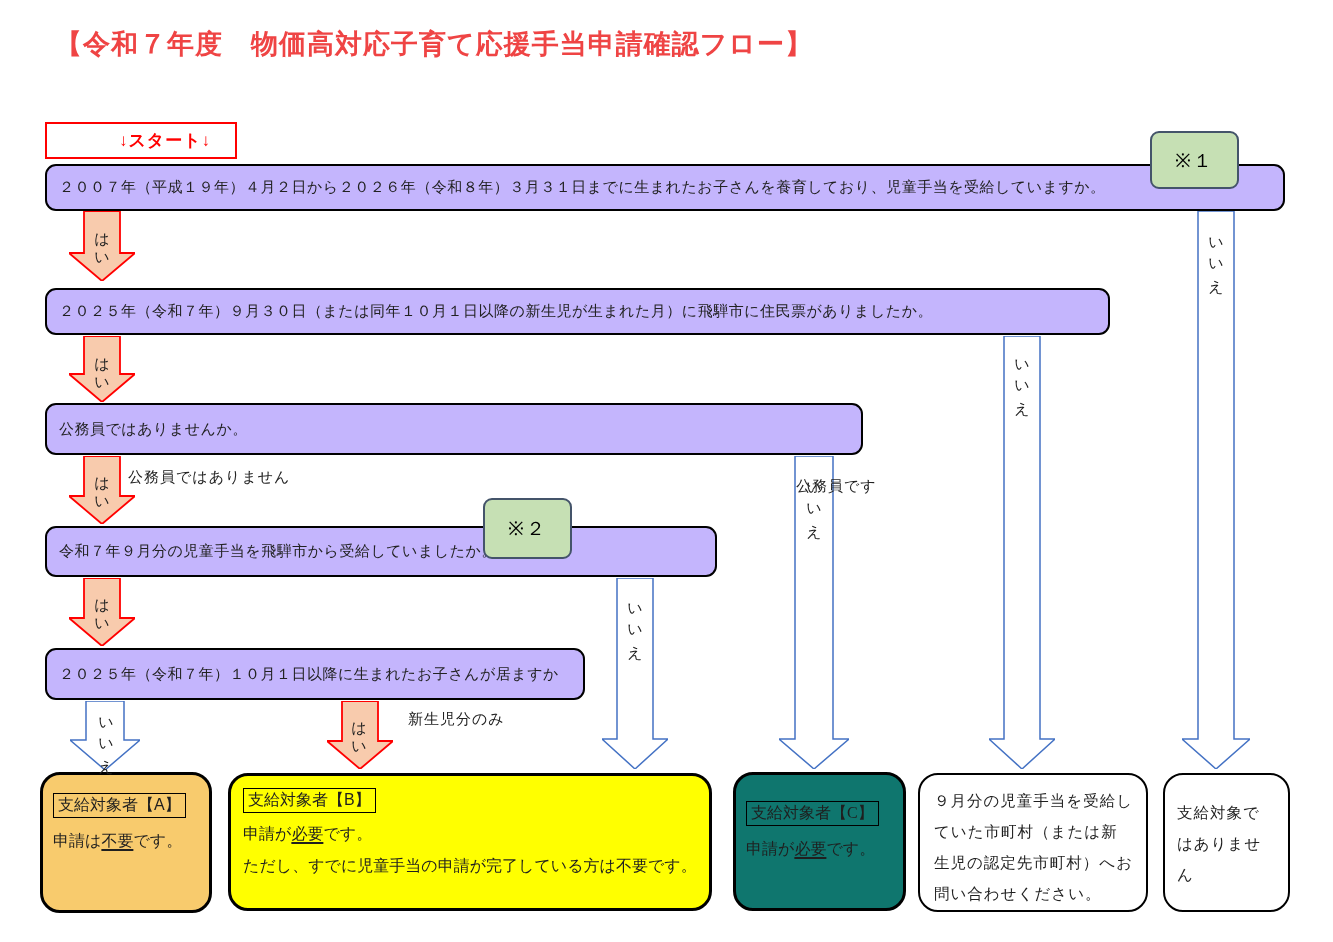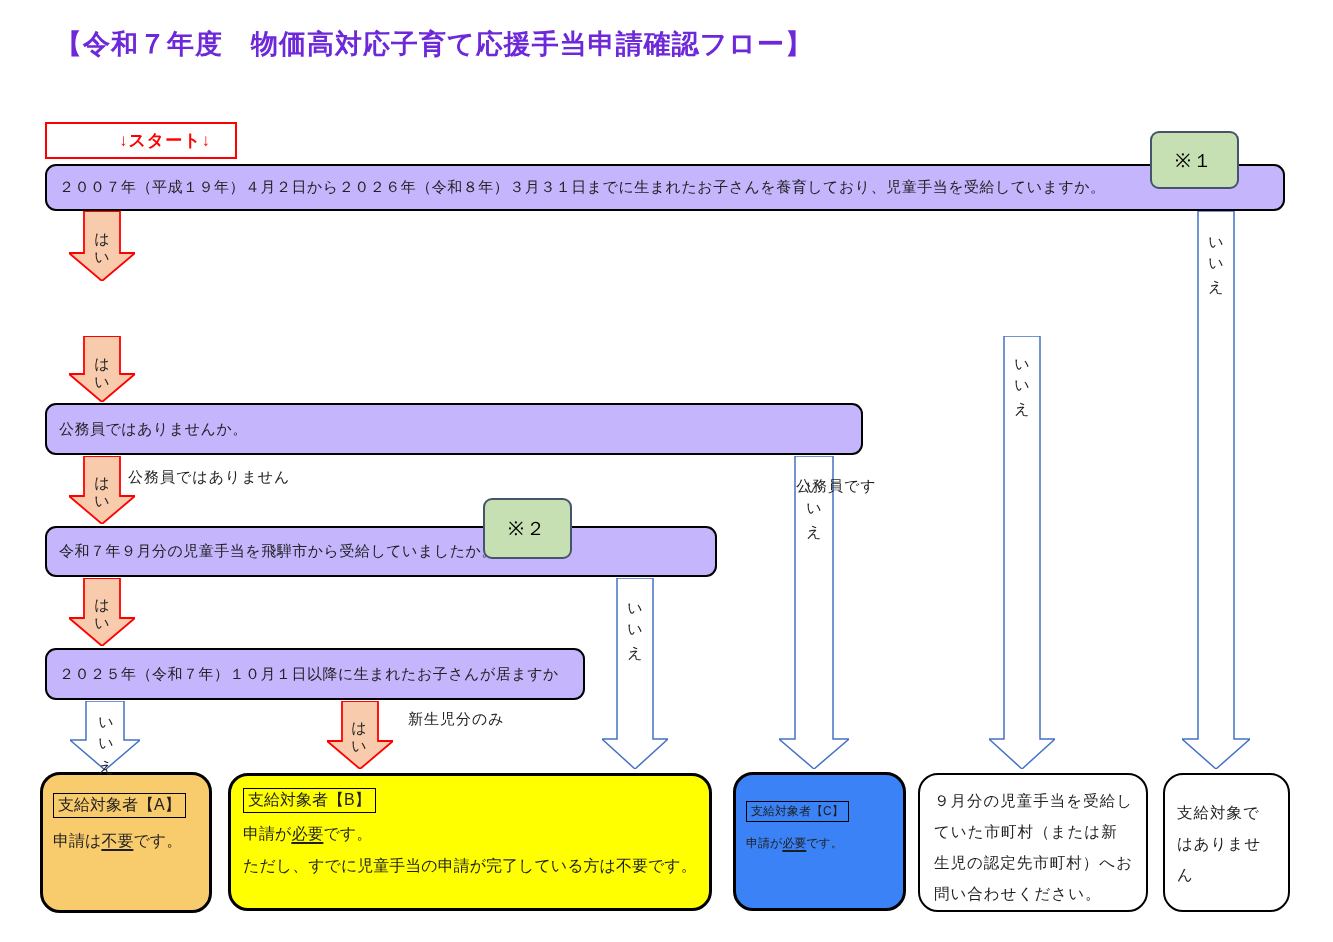--- a/index.html
+++ b/index.html
@@ -1,19 +1,19 @@
 <!DOCTYPE html>
 <html><head>
 <meta charset="utf-8">
 <style>
   html,body{margin:0;padding:0;background:#ffffff;}
   .canvas{position:relative;width:1333px;height:942px;background:#fff;overflow:hidden;
           font-family:"Liberation Serif","DejaVu Serif",serif;color:#1f1f1f;}
   .title{position:absolute;left:55px;top:26px;font-size:27px;font-weight:bold;
-         font-family:"Liberation Serif","DejaVu Serif",serif;color:#6d28d9;letter-spacing:1px;}
+         font-family:"Liberation Serif","DejaVu Serif",serif;color:#ef4444;letter-spacing:1px;}
   .startbox{position:absolute;left:45px;top:122px;width:140px;height:33px;border:2.5px solid #FF0000;
             background:#fff;display:flex;align-items:center;justify-content:center;
             font-family:"Liberation Sans","DejaVu Sans",sans-serif;font-weight:bold;
             font-size:17px;color:#FF0000;letter-spacing:1px;z-index:4;padding-left:48px;}
   .qbox{position:absolute;background:#c4b5fd;border:2.5px solid #000;border-radius:11px;
         display:flex;align-items:center;padding:0 12px;box-sizing:border-box;
         font-size:15px;letter-spacing:0.5px;color:#222;z-index:1;white-space:nowrap;}
   .q1{left:45px;top:164px;width:1240px;height:47px;}
   .q2{left:45px;top:288px;width:1065px;height:47px;}
   .q3{left:45px;top:403px;width:818px;height:52px;}
@@ -26,42 +26,45 @@
   .note2{left:483px;top:498px;width:85px;height:57px;}
   .arrow{position:absolute;z-index:2;}
   .vlabel{position:absolute;writing-mode:vertical-rl;text-orientation:upright;
           font-size:15px;letter-spacing:3px;color:#222;z-index:6;line-height:1;}
   .hlabel{position:absolute;font-size:15px;color:#222;z-index:6;letter-spacing:1px;}
   .rbox{position:absolute;border:3px solid #000;border-radius:20px;box-sizing:border-box;z-index:3;}
   .rbox-a{left:40px;top:772px;width:172px;height:141px;background:#F8CB6D;
           font-family:"Liberation Sans","DejaVu Sans",sans-serif;font-size:16px;padding:18px 0 0 10px;}
   .rbox-b{left:228px;top:773px;width:484px;height:138px;background:#FFFF00;
           font-family:"Liberation Sans","DejaVu Sans",sans-serif;font-size:16px;padding:12px 0 0 12px;}
-  .rbox-c{left:733px;top:772px;width:173px;height:139px;background:#3b82f6;
-          font-family:Liberation Sans, sans-serif;font-size:12px;padding:26px 0 0 10px;}
+  .rbox-c{left:733px;top:772px;width:173px;height:139px;background:#0f766e;
+          font-family:Liberation Serif, serif;font-size:16px;padding:26px 0 0 10px;}
   .rbox-d{left:918px;top:773px;width:230px;height:139px;background:#fff;border-width:2.5px;
           font-size:15.5px;line-height:31px;padding:10px 12px 0 14px;letter-spacing:1px;}
   .rbox-e{left:1163px;top:773px;width:127px;height:139px;background:#fff;border-width:2.5px;
           font-size:15.5px;line-height:31px;padding:22px 21px 0 12px;letter-spacing:1px;}
   .rtitle{display:inline-block;border:1.5px solid #000;padding:1px 4px;}
   .rline{margin-top:13px;}
   .rbox-b .rline{margin-top:11px;}
   .u{text-decoration:underline;text-underline-offset:3px;text-decoration-thickness:1.5px;}
 </style>
 </head>
 <body>
 
 <div class="canvas">
 
   <div class="title">【令和７年度　物価高対応子育て応援手当申請確認フロー】</div>
 
   <div class="startbox">↓スタート↓</div>
 
   <div class="qbox q1">
     <span>２００７年（平成１９年）４月２日から２０２６年（令和８年）３月３１日までに生まれたお子さんを養育しており、児童手当を受給していますか。</span>
+  </div>
+  <div class="qbox q2">
+    <span>２０２５年（令和７年）９月３０日（または同年１０月１日以降の新生児が生まれた月）に飛騨市に住民票がありましたか。</span>
   </div>
   <div class="qbox q3">
     <span>公務員ではありませんか。</span>
   </div>
   <div class="qbox q4">
     <span>令和７年９月分の児童手当を飛騨市から受給していましたか。</span>
   </div>
   <div class="qbox q5">
     <span>２０２５年（令和７年）１０月１日以降に生まれたお子さんが居ますか</span>
   </div>

